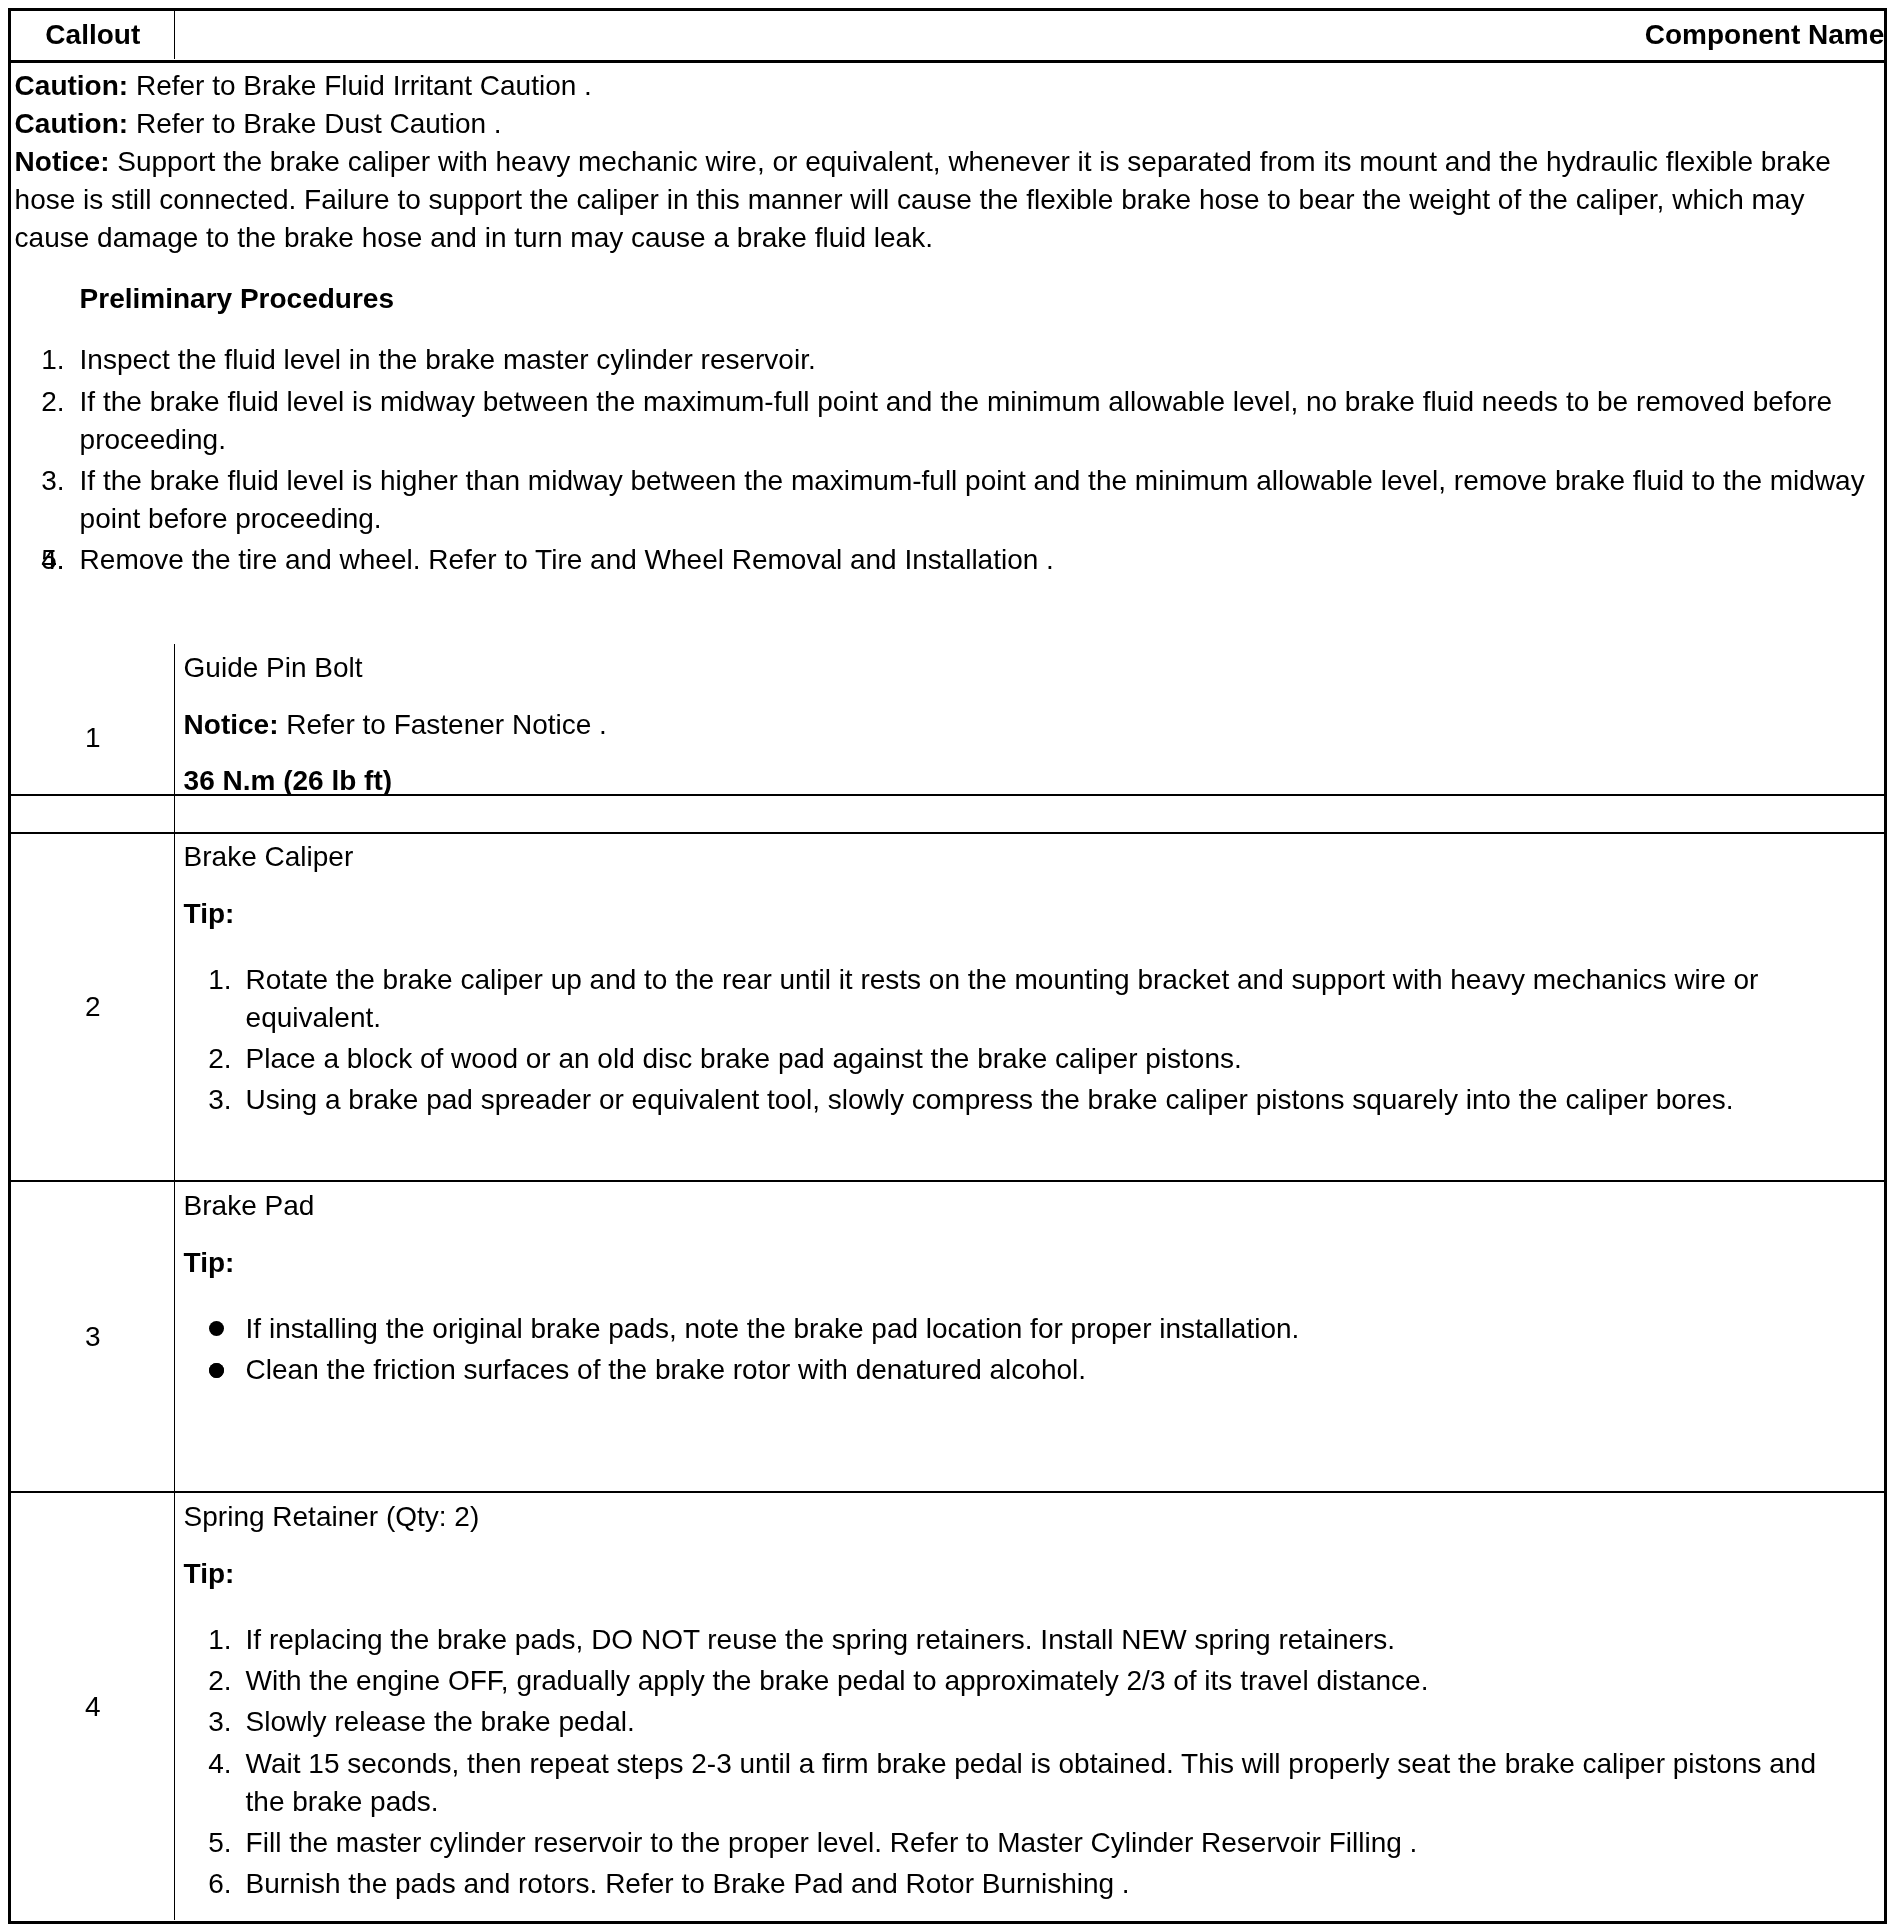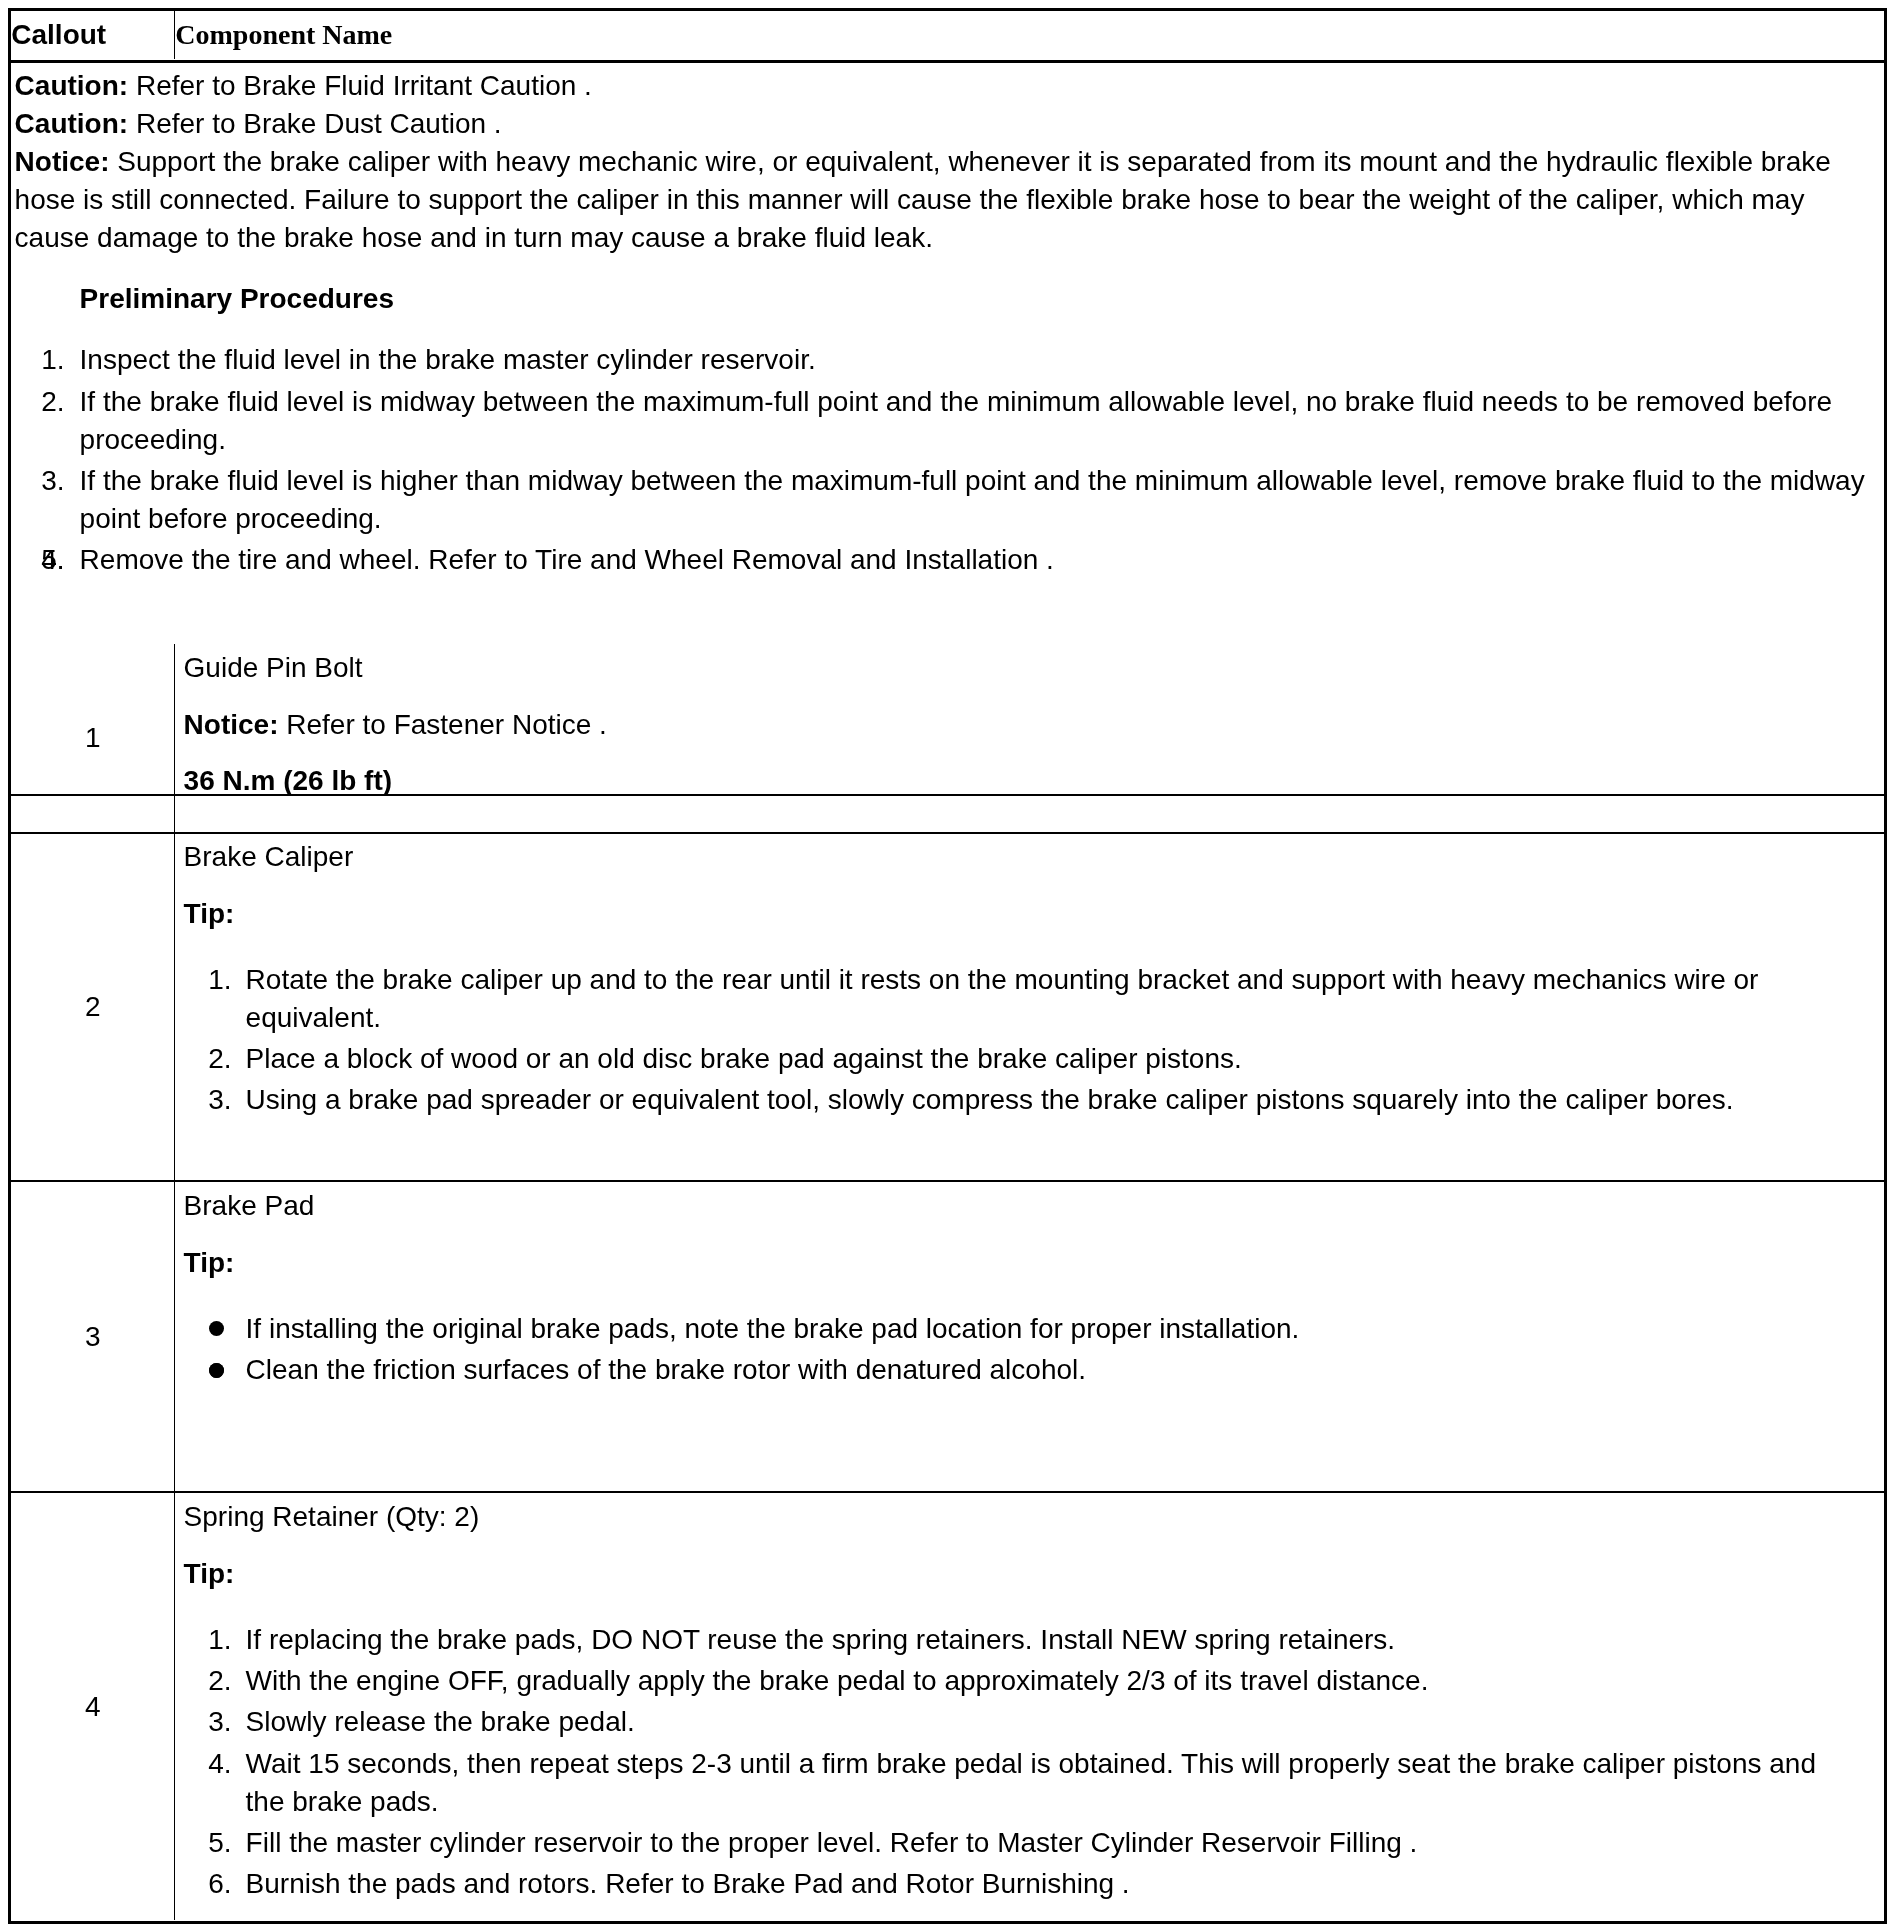--- a/index.html
+++ b/index.html
@@ -10,25 +10,25 @@
     }
     .doc-table {
       position: absolute; left: 8.3px; top: 8.3px; width: 1879px; height: 1916px;
       box-sizing: border-box; border: 3.3px solid #000;
     }
     .row { position: absolute; left: 0; right: 0; box-sizing: border-box; }
     .hdr { top: 0; height: 52px; border-bottom: 3.3px solid #000; }
     .hdr .c1 {
       position: absolute; left: 0; top: 0; width: 164px; height: 48px;
       border-right: 1.7px solid #000; box-sizing: border-box;
-      font-weight: bold; line-height: 48px;
+      text-align: center; font-weight: bold; line-height: 48px;
     }
     .hdr .c2 {
       position: absolute; left: 164px; right: 0; top: 0; height: 44px;
-      text-align: left; font-weight: bold; line-height: 48px; font-family: Liberation Serif, serif;
+      text-align: right; font-weight: bold; line-height: 48px;
     }
     .notes { top: 52px; height: 733px; border-bottom: 2.5px solid #000; padding: 3.3px 0 0 3.3px; }
     .notes p { margin: 0; padding: 0 6.7px 0 0; }
     .b { font-weight: bold; }
     .prelim-head { margin: 23.4px 0 23.4px 65px !important; font-weight: bold; }
     ol.plist { margin: 0; padding: 0; list-style: none; }
     ol.plist li { position: relative; padding-left: 65px; padding-right: 6.7px; margin-bottom: 3.3px; }
     ol.plist li .num { position: absolute; left: 0; width: 50px; text-align: right; }
     .item { border-bottom: 2.5px solid #000; }
     .item:last-child { border-bottom: none; }

